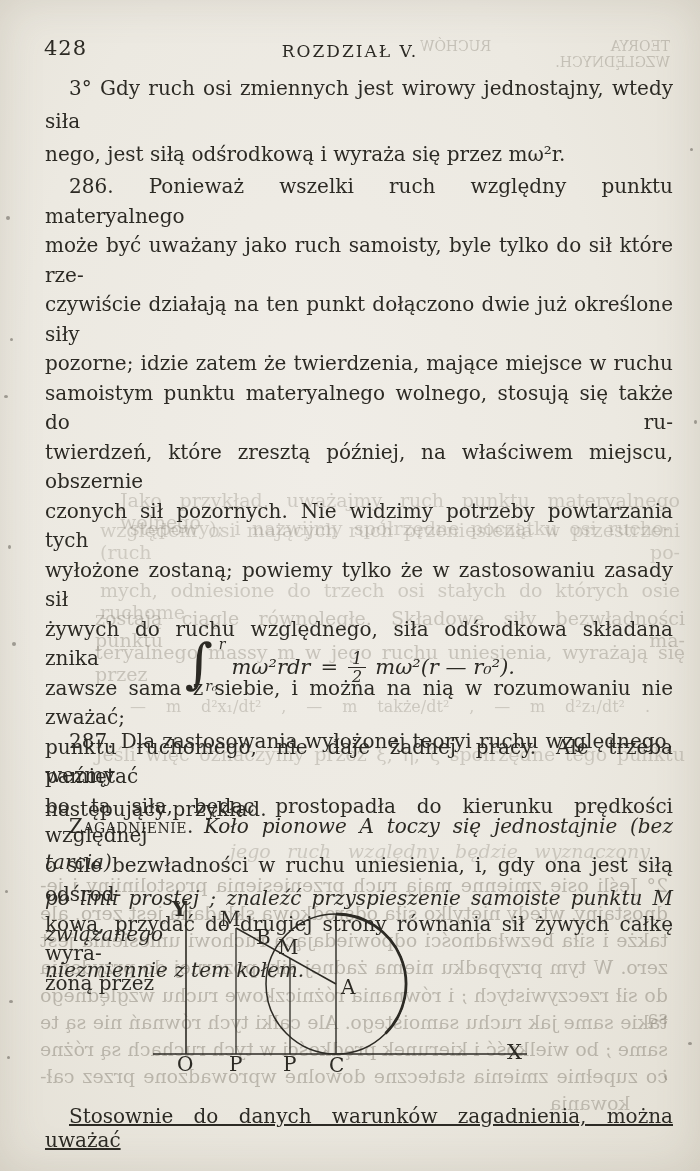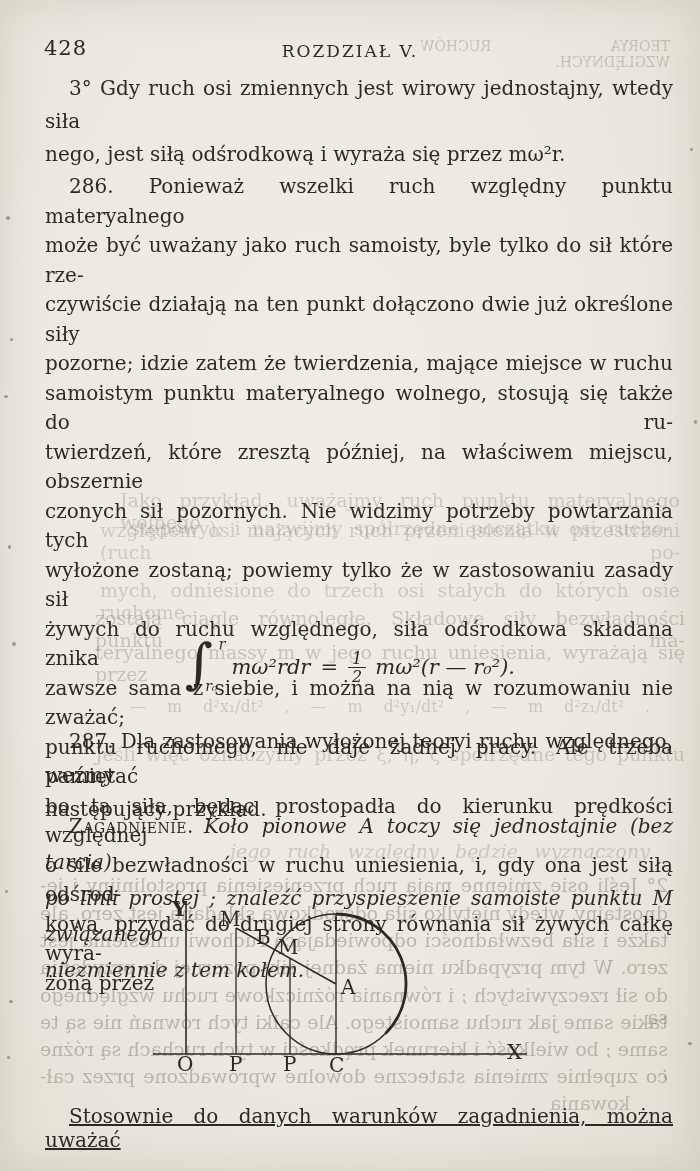--- a/index.html
+++ b/index.html
@@ -57,21 +57,21 @@
 <div class="page">
 
   <div id="ghost-layer">
       <div class="ghost mirrored" style="top: 38px; left: 420px; width: 250px; font-size: 14px; opacity: 0.3;">TEORYA RUCHÓW WZGLĘDNYCH.</div>
       <div class="ghost" style="top: 489px; left: 120px; width: 560px; font-size: 19px; opacity: 0.26;">Jako przykład, uważajmy ruch punktu materyalnego wolnego</div>
       <div class="ghost" style="top: 519px; left: 100px; width: 580px; font-size: 19px; opacity: 0.24;">względem osi mających ruch przeniesienia w przestrzeni (ruch po-</div>
       <div class="ghost" style="top: 517px; left: 130px; width: 540px; font-size: 19px; opacity: 0.24;">stępowy); i nazwijmy  spółrzędne  początku  osi  rucho-</div>
       <div class="ghost" style="top: 579px; left: 100px; width: 580px; font-size: 19px; opacity: 0.26;">mych, odniesione do trzech osi stałych do których osie ruchome</div>
       <div class="ghost" style="top: 607px; left: 95px; width: 590px; font-size: 19px; opacity: 0.3;">zostają ciągle równoległe. Składowe siły bezwładności punktu ma-</div>
       <div class="ghost" style="top: 641px; left: 95px; width: 590px; font-size: 19px; opacity: 0.3;">teryalnego massy  m  w jego ruchu uniesienia, wyrażają się przez</div>
-      <div class="ghost" style="top: 697px; left: 130px; width: 520px; font-size: 16px; opacity: 0.26;">— m d²x₁/dt² ,     — m d²y₁/dt² ,     — m d²z₁/dt² .</div>
+      <div class="ghost" style="top: 697px; left: 130px; width: 520px; font-size: 16px; opacity: 0.26;">— m d²x₁/dt² ,     — m także/dt² ,     — m d²z₁/dt² .</div>
       <div class="ghost" style="top: 743px; left: 95px; width: 590px; font-size: 19px; opacity: 0.26;">Jeśli więc oznaczymy przez  ξ,  η,  ζ  spółrzędne tego punktu</div>
       <div class="ghost" style="top: 840px; left: 230px; width: 420px; font-size: 19px; opacity: 0.26; font-style: italic;">jego ruch względny będzie wyznaczony</div>
       <div class="ghost mirrored" style="top: 874px; left: 40px; width: 628px; font-size: 19px; opacity: 0.38;">2° Jeśli osie zmienne mają ruch przeniesienia prostolinijny i je-</div>
       <div class="ghost mirrored" style="top: 902px; left: 40px; width: 628px; font-size: 19px; opacity: 0.38;">dnostajny, wtedy nietylko siła odśrodkowa składana jest zero, ale</div>
       <div class="ghost mirrored" style="top: 929px; left: 40px; width: 628px; font-size: 19px; opacity: 0.38;">także i siła bezwładności odpowiedająca ruchowi uniesienia jest</div>
       <div class="ghost mirrored" style="top: 956px; left: 40px; width: 628px; font-size: 19px; opacity: 0.38;">zero. W tym przypadku niema żadnej siły pozornej do przydania</div>
       <div class="ghost mirrored" style="top: 984px; left: 40px; width: 628px; font-size: 19px; opacity: 0.38;">do sił rzeczywistych ; i równania różniczkowe ruchu względnego są</div>
       <div class="ghost mirrored" style="top: 1011px; left: 40px; width: 628px; font-size: 19px; opacity: 0.38;">takie same jak ruchu samoistego. Ale całki tych równań nie są te</div>
       <div class="ghost mirrored" style="top: 1038px; left: 40px; width: 628px; font-size: 19px; opacity: 0.38;">same ; bo wielkość i kierunek prędkości w tych ruchach są różne ;</div>
       <div class="ghost mirrored" style="top: 1065px; left: 40px; width: 628px; font-size: 19px; opacity: 0.38;">co zupełnie zmienia stateczne dowolne wprowadzone przez cał-</div>

